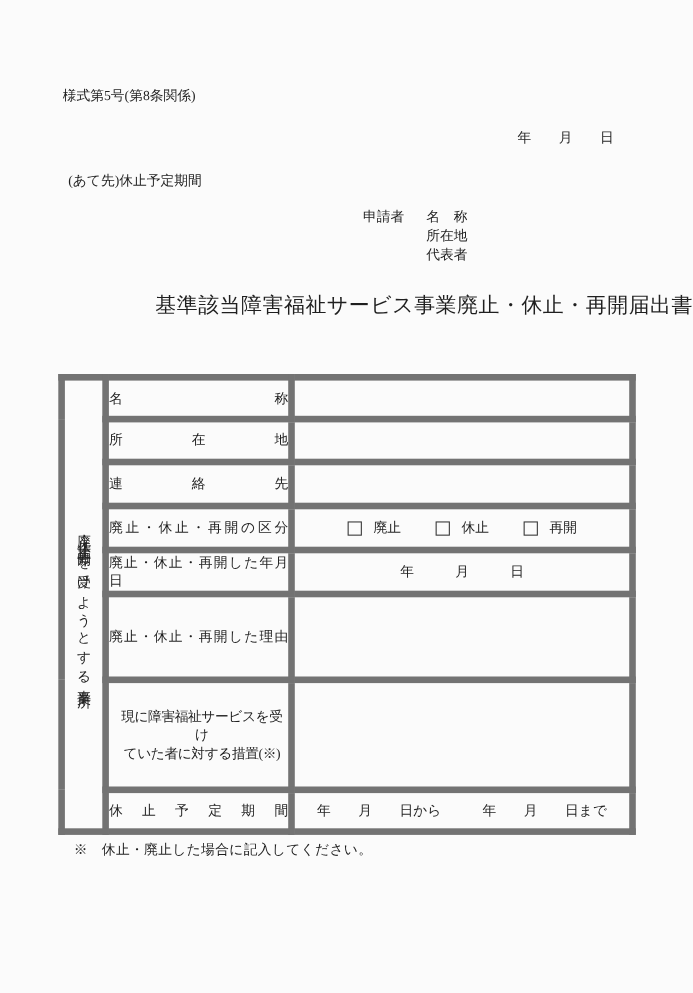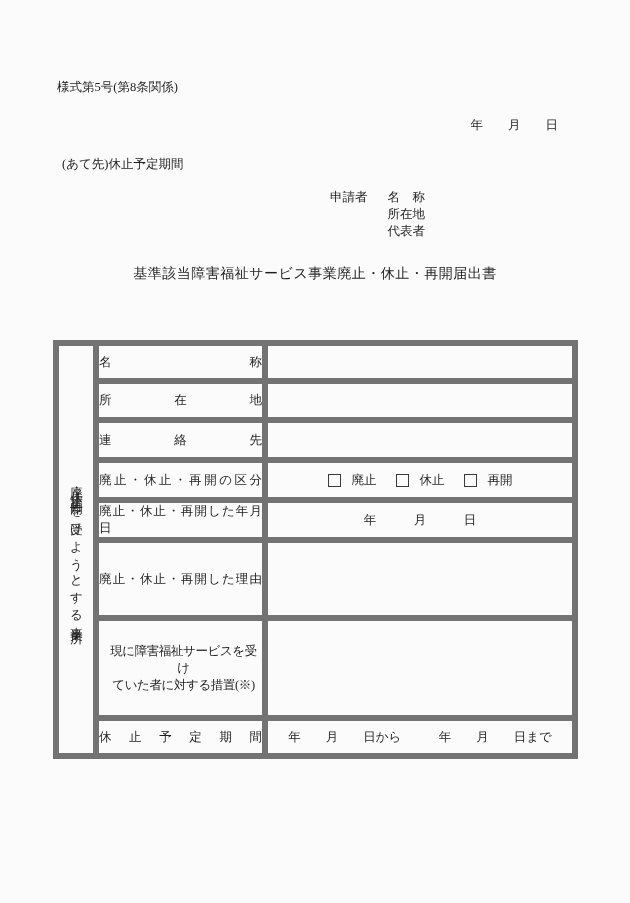--- a/index.html
+++ b/index.html
@@ -17,21 +17,21 @@
   }
   .abs { position: absolute; }
 
   .form-number { left: 57px; top: 79px; }
   .date-line   { right: 72px; top: 117px; }
   .addressee   { left: 62px; top: 156px; }
 
   .applicant   { left: 330px; top: 189px; display: flex; gap: 20px; line-height: 17px; }
   .applicant-fields div { line-height: 17px; }
 
-  .doc-title   { left: 0; right: 0; top: 265px; text-align: center; font-size: 14px; letter-spacing: 0.5px; }
+  .doc-title   { left: 0; right: 0; top: 265px; text-align: right; font-size: 19px; letter-spacing: 0.5px; }
   .body-text   { left: 55px; right: 42px; top: 301px; text-indent: 9px; letter-spacing: 0.3px; }
 
   table.form-table {
     position: absolute;
     left: 53px; top: 340px;
     width: 525px;
     border-collapse: collapse;
     table-layout: fixed;
     font-size: 12.5px;
     color: #1f1f1f;
@@ -66,21 +66,21 @@
     line-height: 17px;
     vertical-align: middle;
   }
   td.val { text-align: center; }
   td.val.blank { }
 
   .cbx-row {
     display: flex;
     justify-content: center;
     align-items: flex-start;
-    gap: 19px;
+    gap: 31px;
     font-family: Liberation Serif, serif;
   }
   .cbx-item { display: inline-flex; align-items: center; gap: 11px; }
   .cbx-box {
     width: 11px; height: 11px;
     border: 1px solid #3a3a3a;
     background: #fbfbfb;
     display: inline-block;
   }
   .footnote { left: 67px; top: 764px; letter-spacing: 0.3px; }
@@ -157,14 +157,15 @@
 ていた者に対する措置(※)</td>
       <td class="val blank"></td>
     </tr>
     <tr style="height:38px;">
       <td class="lbl">休止予定期間</td>
       <td class="val">年　　月　　日から　　　年　　月　　日まで</td>
     </tr>
   </tbody>
     </table>
 
+  <div class="abs footnote">※　休止・廃止した場合に記入してください。</div>
 
 </div>
 
 </body></html>

